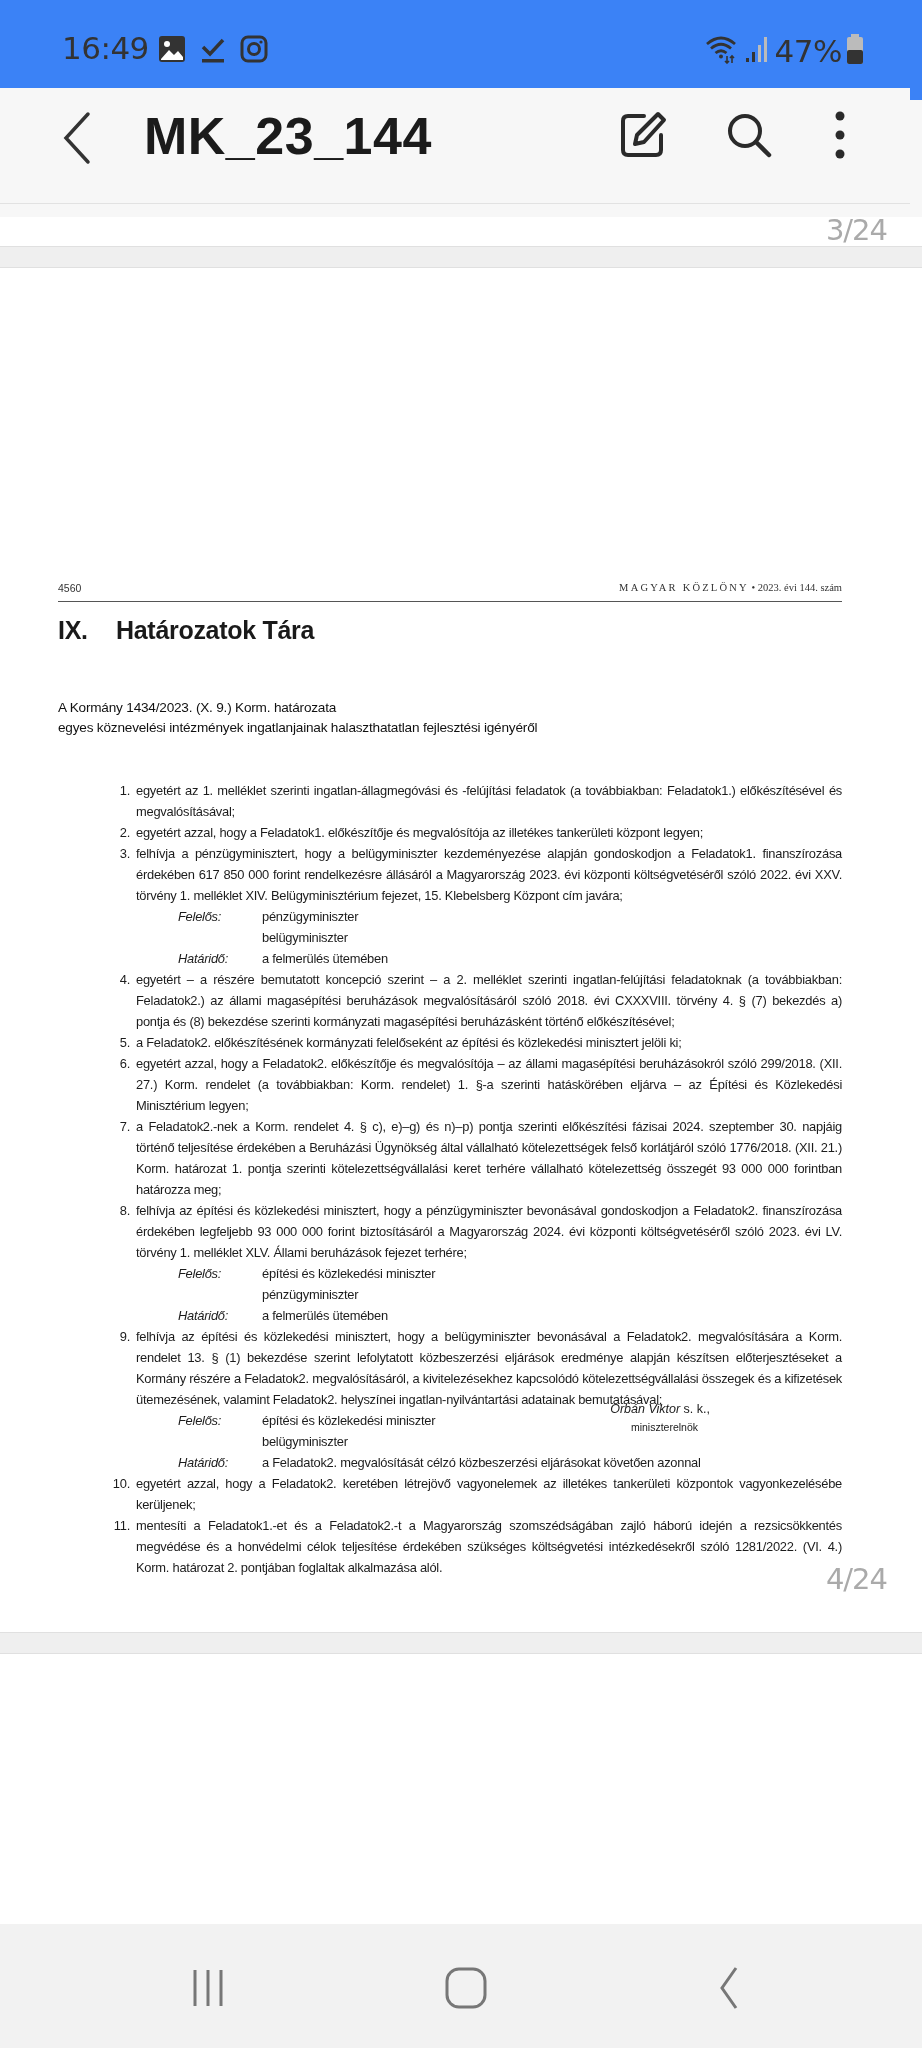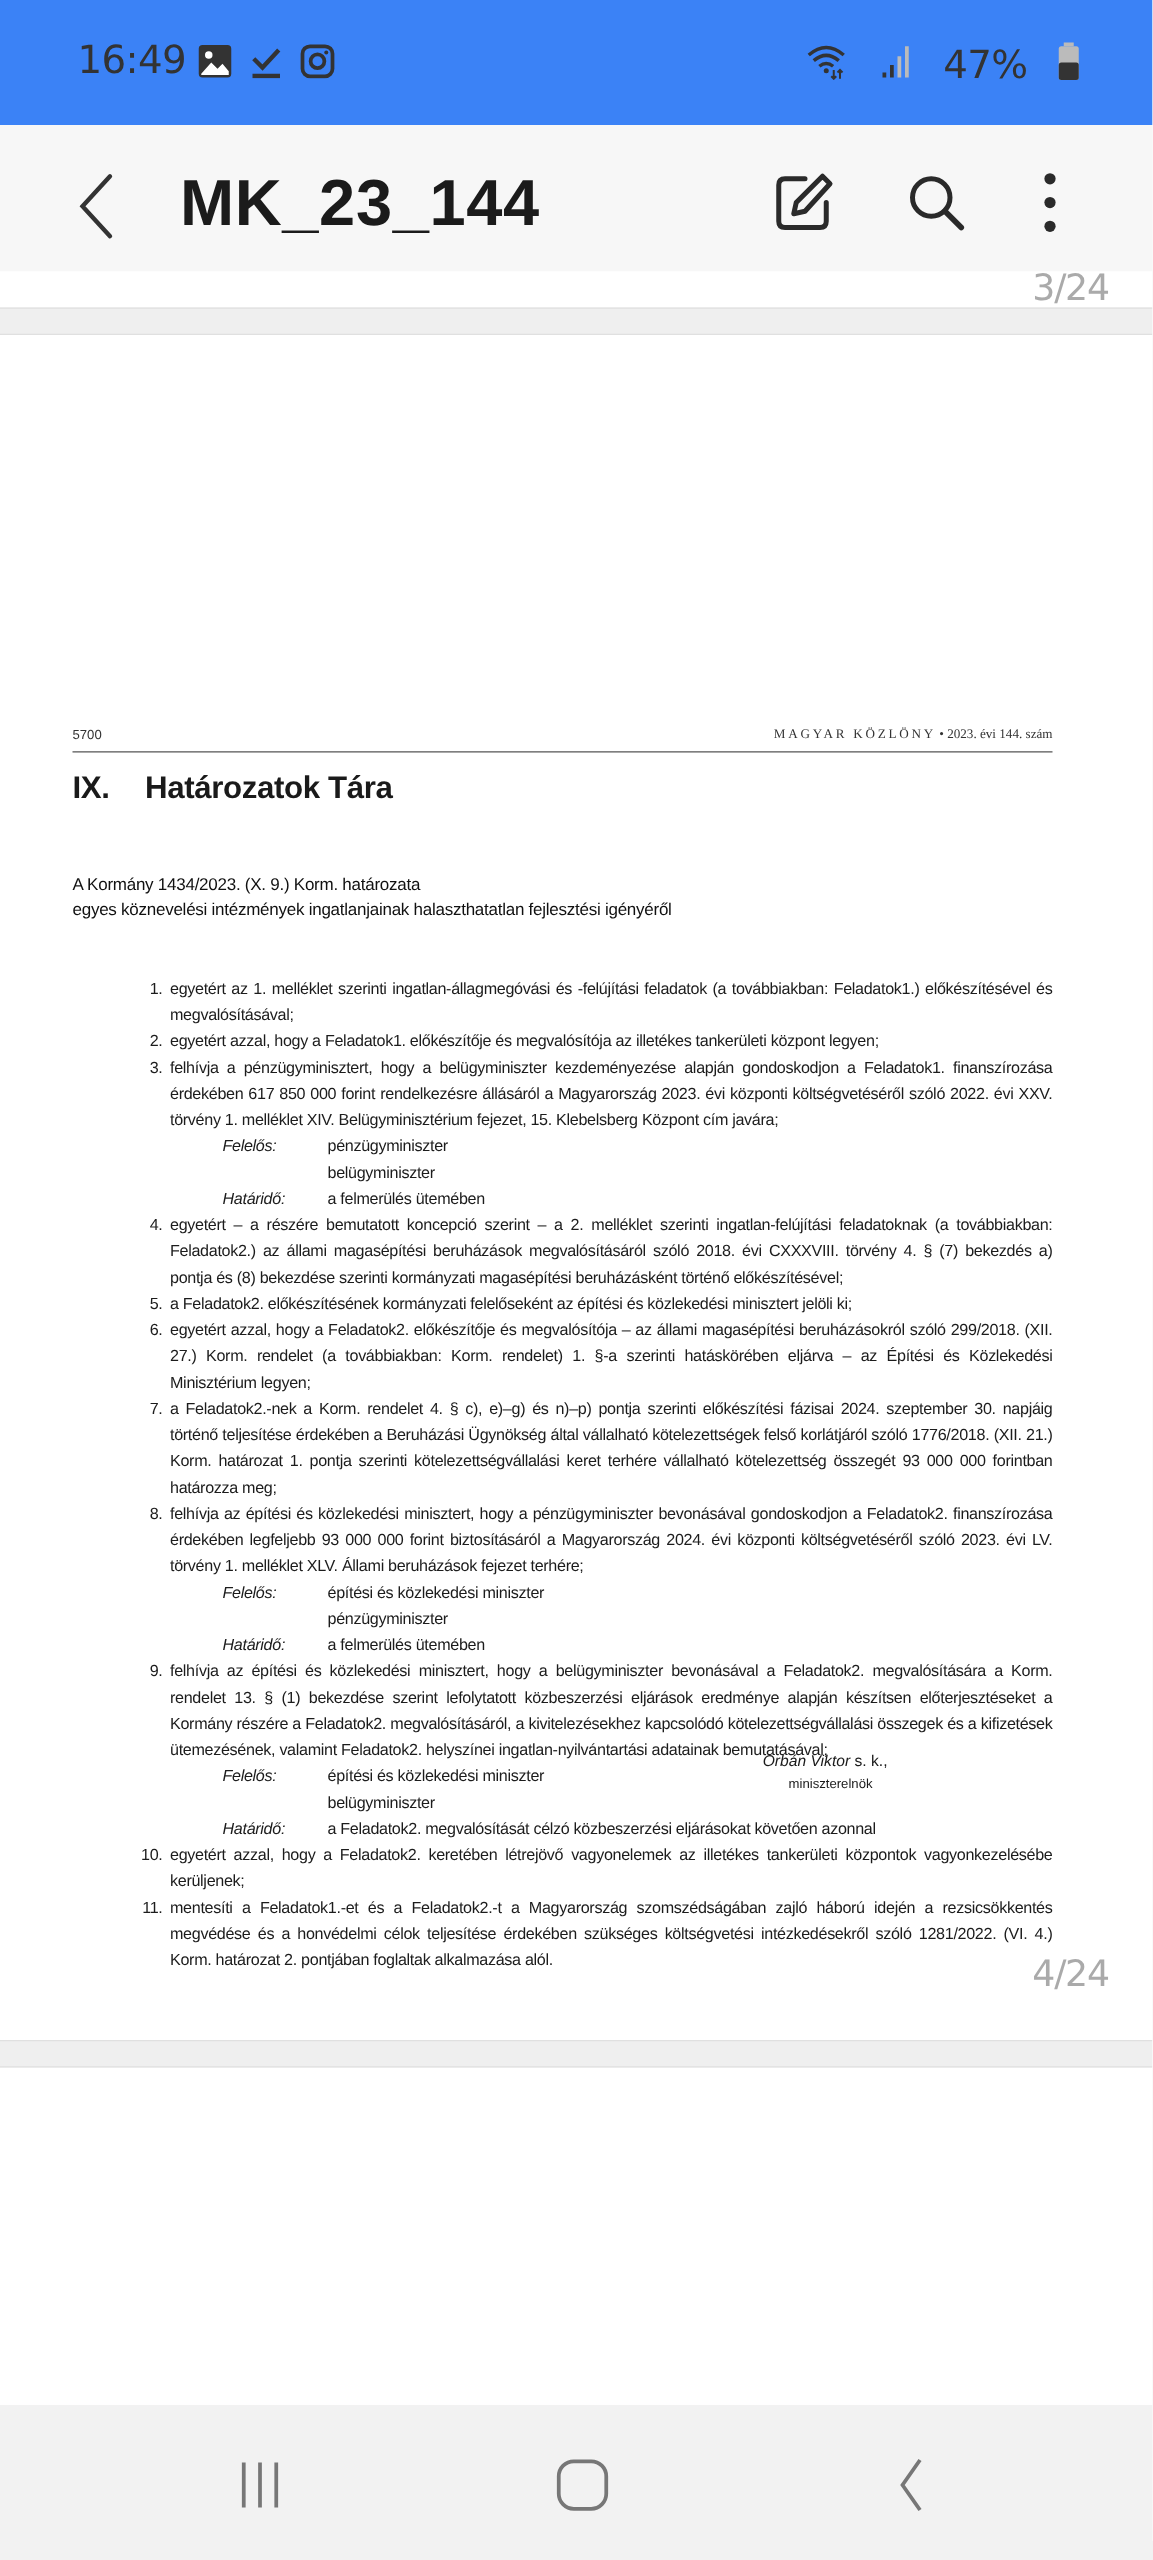--- a/index.html
+++ b/index.html
@@ -3,25 +3,25 @@
 <meta charset="utf-8">
 <style>
   * { box-sizing: border-box; margin: 0; padding: 0; }
   html, body { width: 922px; height: 2048px; overflow: hidden; background: #f7f7f7; }
   body { position: relative; font-family: "Liberation Sans", sans-serif; color: #222; }
 
   
   .statusbar { position: absolute; left: 0; top: 0; width: 922px; height: 100px; background: #3b82f6; }
   .sb-time { position: absolute; left: 62px; top: 30px; font-family: "DejaVu Sans", sans-serif; font-size: 31px; color: #333; letter-spacing: -0.5px; }
   .sb-icons-left { position: absolute; left: 158px; top: 35px; display: flex; gap: 14px; align-items: center; }
-  .sb-icons-right { position: absolute; right: 58px; top: 33px; display: flex; align-items: center; gap: 24px; }
+  .sb-icons-right { position: absolute; right: 58px; top: 33px; display: flex; align-items: center; gap: 4px; }
   .sb-pct { font-family: "DejaVu Sans", sans-serif; font-size: 31px; color: #333; letter-spacing: -0.5px; }
 
   
-  .appbar { position: absolute; left: 0; top: 115px; width: 910px; height: 116px; background: #f7f7f7; border-bottom: 1px solid #e2e2e2; }
+  .appbar { position: absolute; left: 0; top: 88px; width: 910px; height: 116px; background: #f7f7f7; border-bottom: 1px solid #e2e2e2; }
   .back-btn { position: absolute; left: 58px; top: 22px; width: 40px; height: 56px; cursor: pointer; }
   .app-title { position: absolute; left: 144px; top: 18px; font-family: "Liberation Sans", sans-serif; font-weight: bold; font-size: 52px; color: #1b1b1b; letter-spacing: 0.5px; }
   .ab-icon { position: absolute; top: 22px; width: 54px; height: 54px; cursor: pointer; display: flex; align-items: center; justify-content: center; }
 
   
   .viewport { position: absolute; left: 0; top: 217px; width: 922px; height: 1707px; overflow: hidden; background: #ffffff; }
   .page-indicator { position: absolute; right: 35px; font-family: "DejaVu Sans", sans-serif; font-size: 29px; color: #aaa; letter-spacing: -1px; }
   .page-gap { position: absolute; left: 0; width: 922px; height: 22px; background: #efefef; border-top: 1px solid #e0e0e0; border-bottom: 1px solid #e0e0e0; }
 
   .doc { position: absolute; left: 0; width: 922px; font-family: "Liberation Sans", sans-serif; color: #1a1a1a; }
@@ -144,21 +144,21 @@
   </div>
 </div>
 
 <div class="viewport">
 
   <div class="page-indicator" style="top:-4px">3/24</div>
   <div class="page-gap" style="top:29px"></div>
 
   <div class="doc" style="top:52px">
     <div class="run-head" style="top:311px">
-      <span class="l">5700</span>
+      <span class="l">4560</span>
       <span class="r"><span class="spaced">MAGYAR KÖZLÖNY</span> • <span>2023. évi 144. szám</span></span>
     </div>
 
     <div class="part-title" style="top:347px">
       <span class="num">IX.</span><span>Határozatok Tára</span>
     </div>
 
     <div class="res-title" style="top:429px">
       <div>A Kormány 1434/2023. (X. 9.) Korm. határozata</div>
       <div>egyes köznevelési intézmények ingatlanjainak halaszthatatlan fejlesztési igényéről</div>

